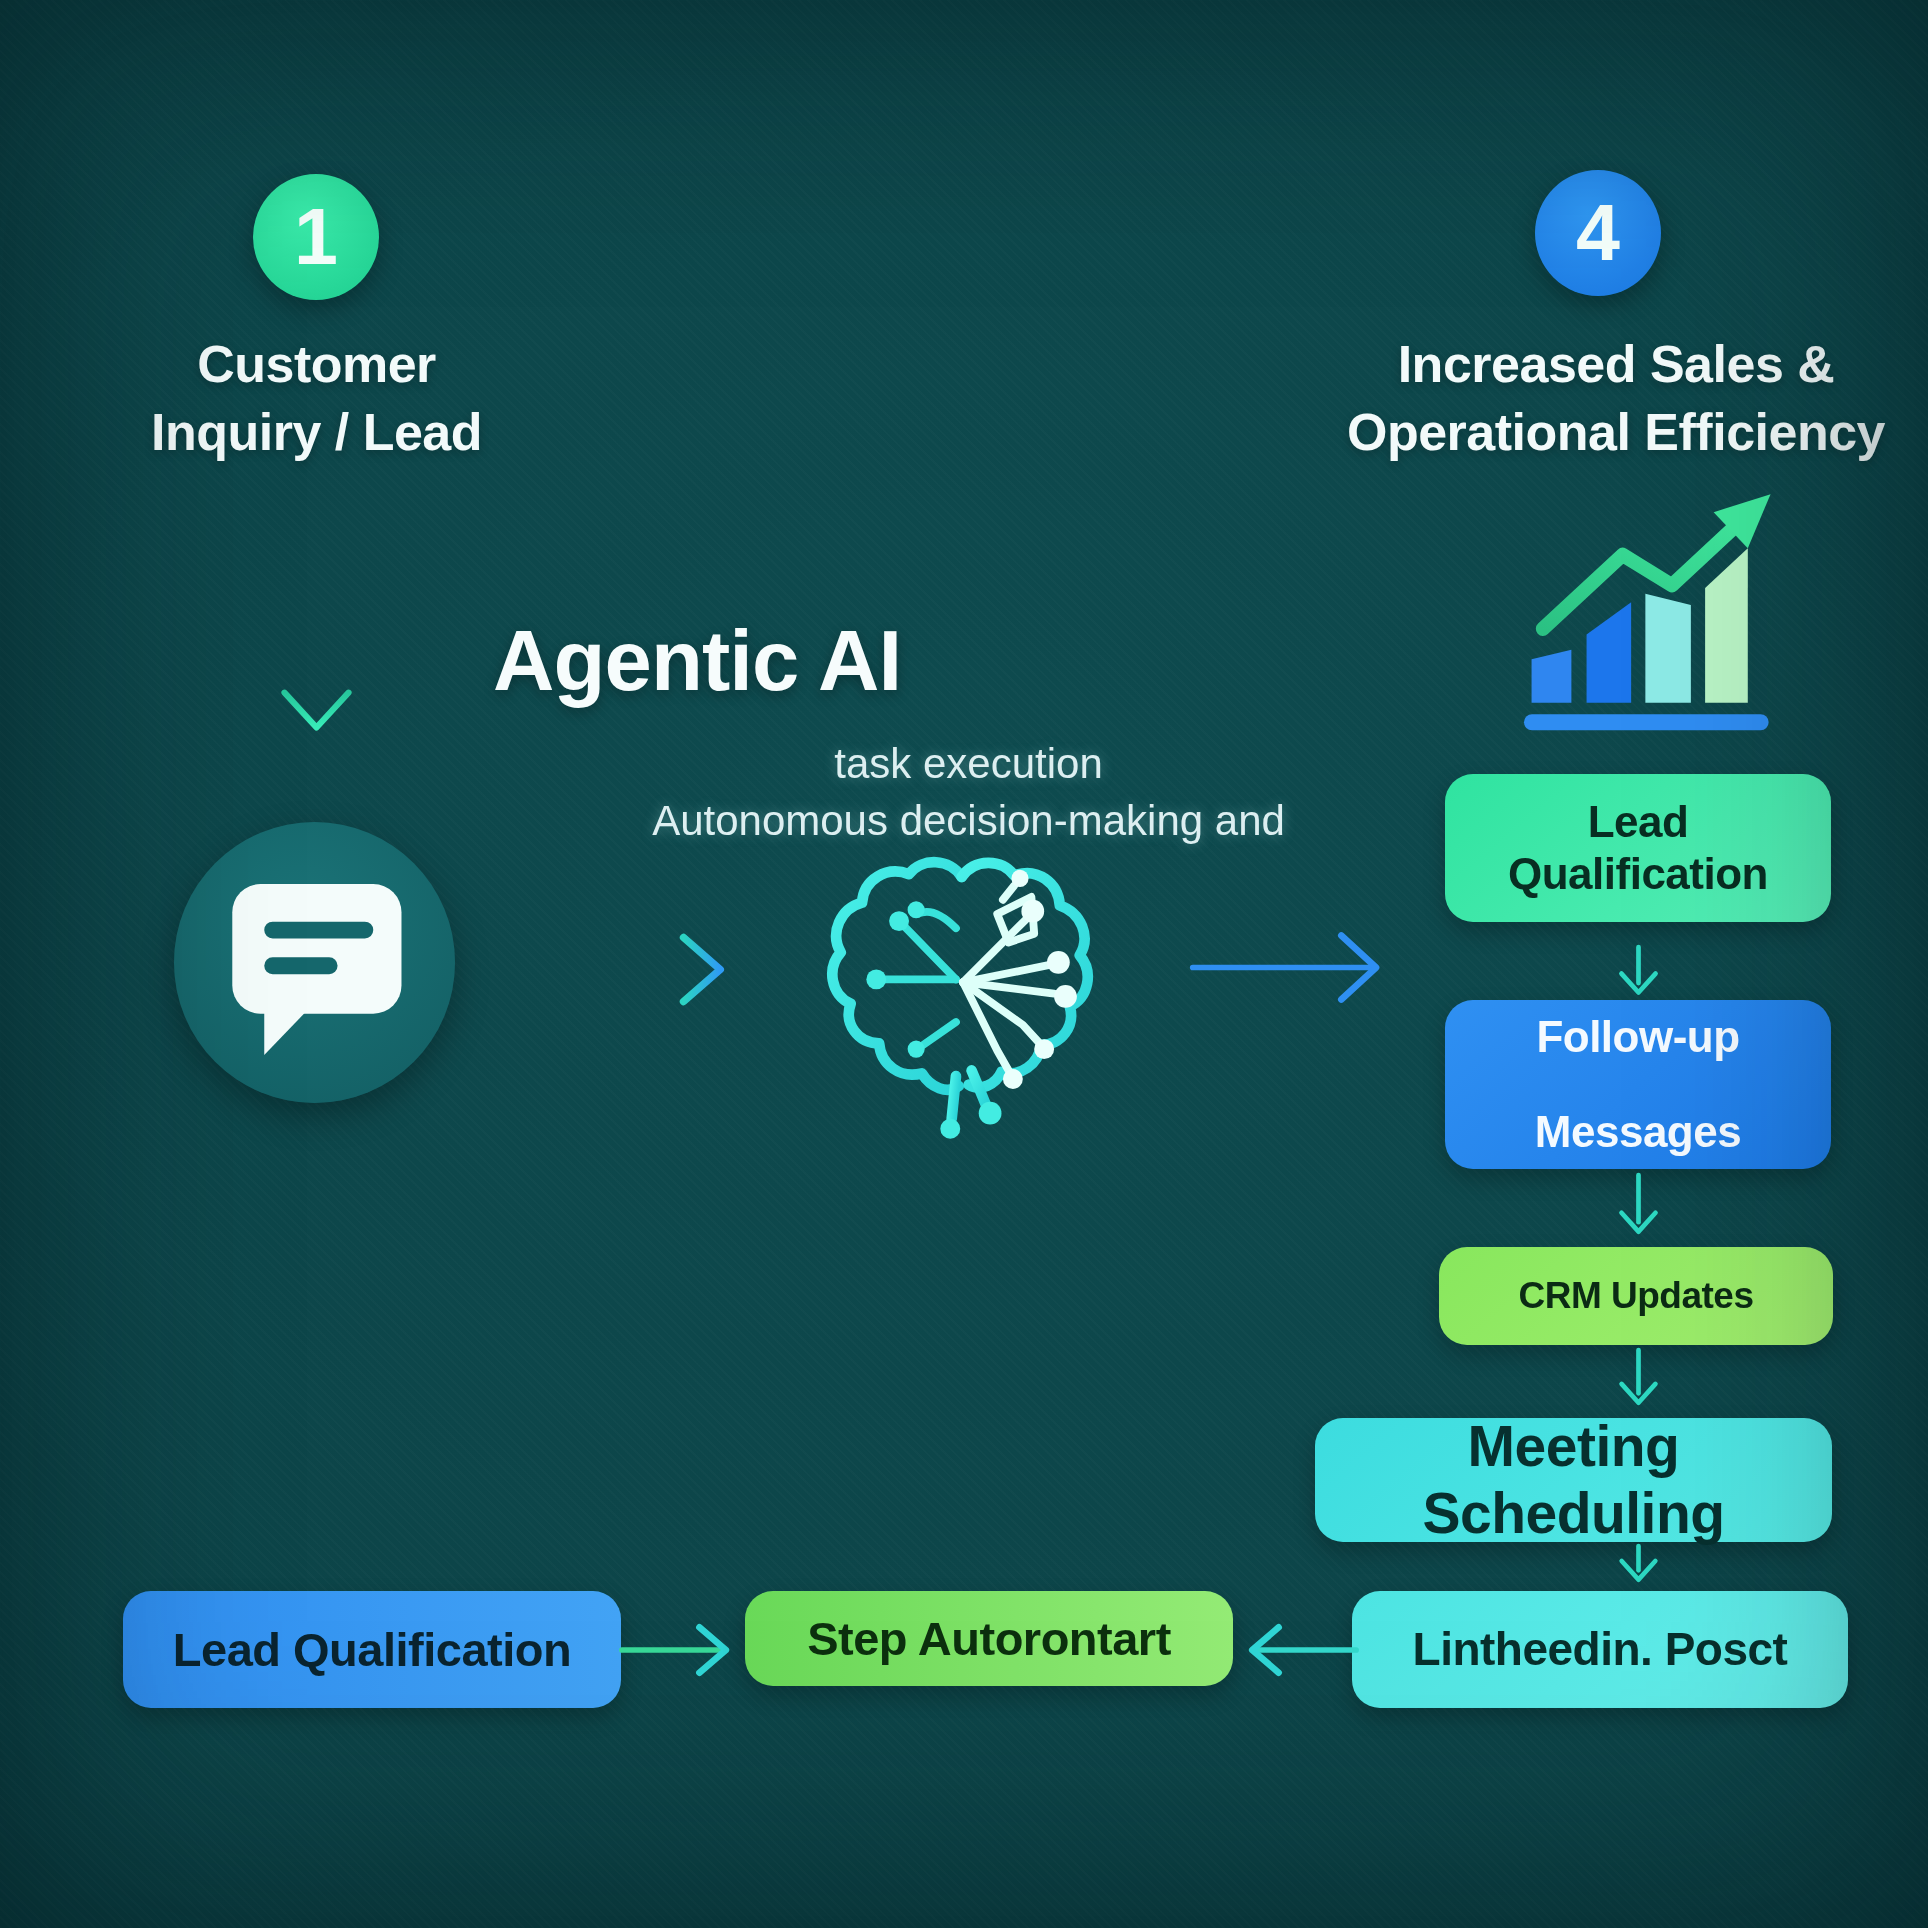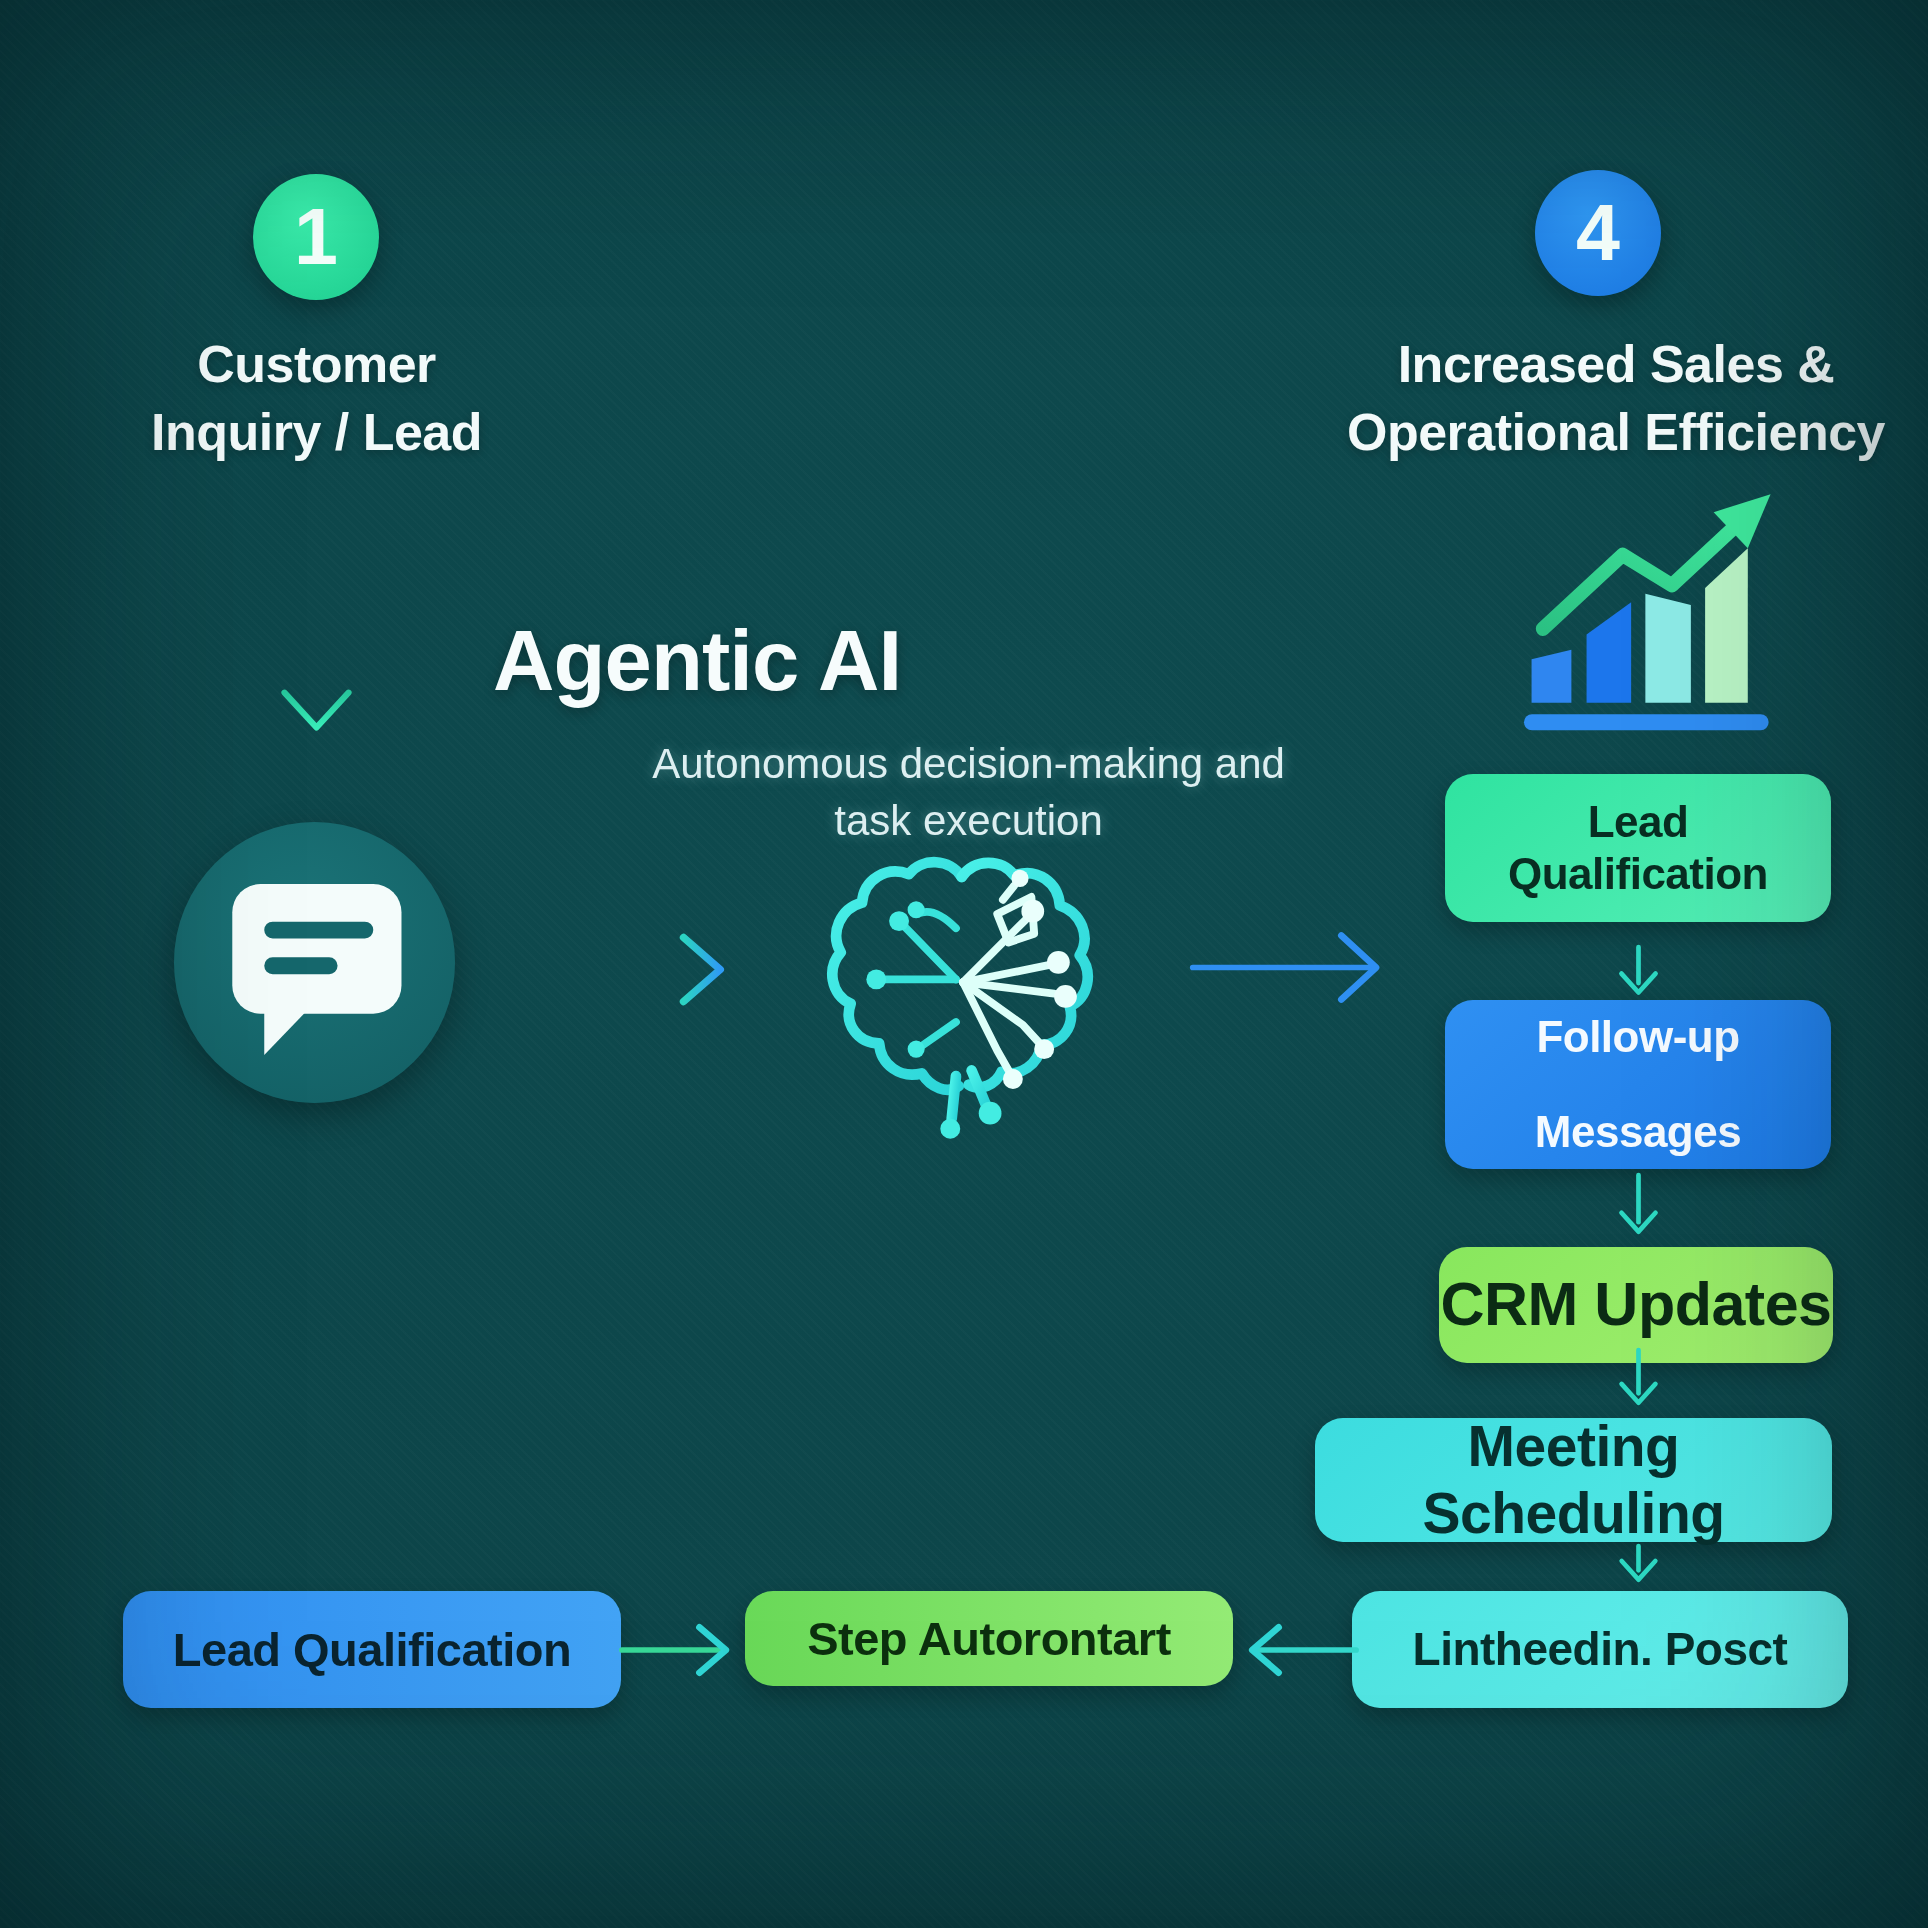--- a/index.html
+++ b/index.html
@@ -70,21 +70,21 @@
   .flow-box {
     position: absolute; border-radius: 28px;
     display: flex; flex-direction: column;
     align-items: center; justify-content: center;
     text-align: center; font-weight: 600; line-height: 1.18;
     letter-spacing: -0.5px;
     box-shadow: 0 9.4px 22.6px rgba(0,0,0,0.24);
   }
   #boxA { left: 1445px; top: 774px;  width: 386px; height: 148px; font-size: 44px; color: #082e22; background: linear-gradient(140deg, #2fe3a0, #58efb8); text-align: center; }
   #boxB { left: 1445px; top: 1000px; width: 386px; height: 169px; font-size: 44px; color: #f4faff; background: linear-gradient(140deg, #2f90f2, #1d7ae6); gap: 43px; }
-  #boxC { left: 1439px; top: 1247px; width: 394px; height: 116px; font-size: 61px; color: #0b2b14; background: linear-gradient(140deg, #88e75d, #a2ee6f); }
+  #boxC { left: 1439px; top: 1247px; width: 394px; height: 98px; font-size: 37px; color: #0b2b14; background: linear-gradient(140deg, #88e75d, #a2ee6f); }
   #boxD { left: 1315px; top: 1418px; width: 517px; height: 124px; font-size: 57px; color: #07302f; background: linear-gradient(140deg, #3cdcdf, #57eae5); }
   #boxE { left: 1352px; top: 1591px; width: 496px; height: 117px; font-size: 46px; color: #07302d; background: linear-gradient(140deg, #4ce4e2, #68f0ec); }
   #boxF { left: 123px;  top: 1591px; width: 498px; height: 117px; font-size: 47px; color: #0a2430; background: linear-gradient(90deg, #2f8ef0, #42a3f5); }
   #boxG { left: 745px;  top: 1591px; width: 488px; height: 95px; font-size: 47px; color: #0c300e; background: linear-gradient(90deg, #69d958, #94eb75); }
 
   svg { display: block; overflow: visible; }
 </style>
 </head>
 <body>
 
@@ -116,22 +116,22 @@
     <svg width="282" height="282" viewBox="0 0 300 300">
       <rect x="62" y="66" width="180" height="138" rx="30" fill="#f4fcfb"></rect>
       <path d="M96 198 L96 248 L144 198 Z" fill="#f4fcfb"></path>
       <rect x="96" y="106" width="116" height="18" rx="9" fill="#15676c"></rect>
       <rect x="96" y="144" width="78" height="18" rx="9" fill="#15676c"></rect>
     </svg>
   </div>
 
   <div id="title">Agentic AI</div>
   <div id="subtitle">
+    <span class="ln">task execution</span>
     <span class="ln">Autonomous decision-making and</span>
-    <span class="ln">task execution</span>
   </div>
 
   <svg class="abs" style="left:815px; top:840px;" width="299" height="303" viewBox="0 0 210 213">
     <defs>
       <linearGradient id="gbrain" x1="0" y1="0" x2="1" y2="1">
         <stop offset="0" stop-color="#49f0e8"></stop>
           <stop offset="1" stop-color="#2bd4d8"></stop>
       </linearGradient>
     </defs>
     <g stroke="url(#gbrain)" stroke-width="7.5" fill="none" stroke-linecap="round" stroke-linejoin="round">

